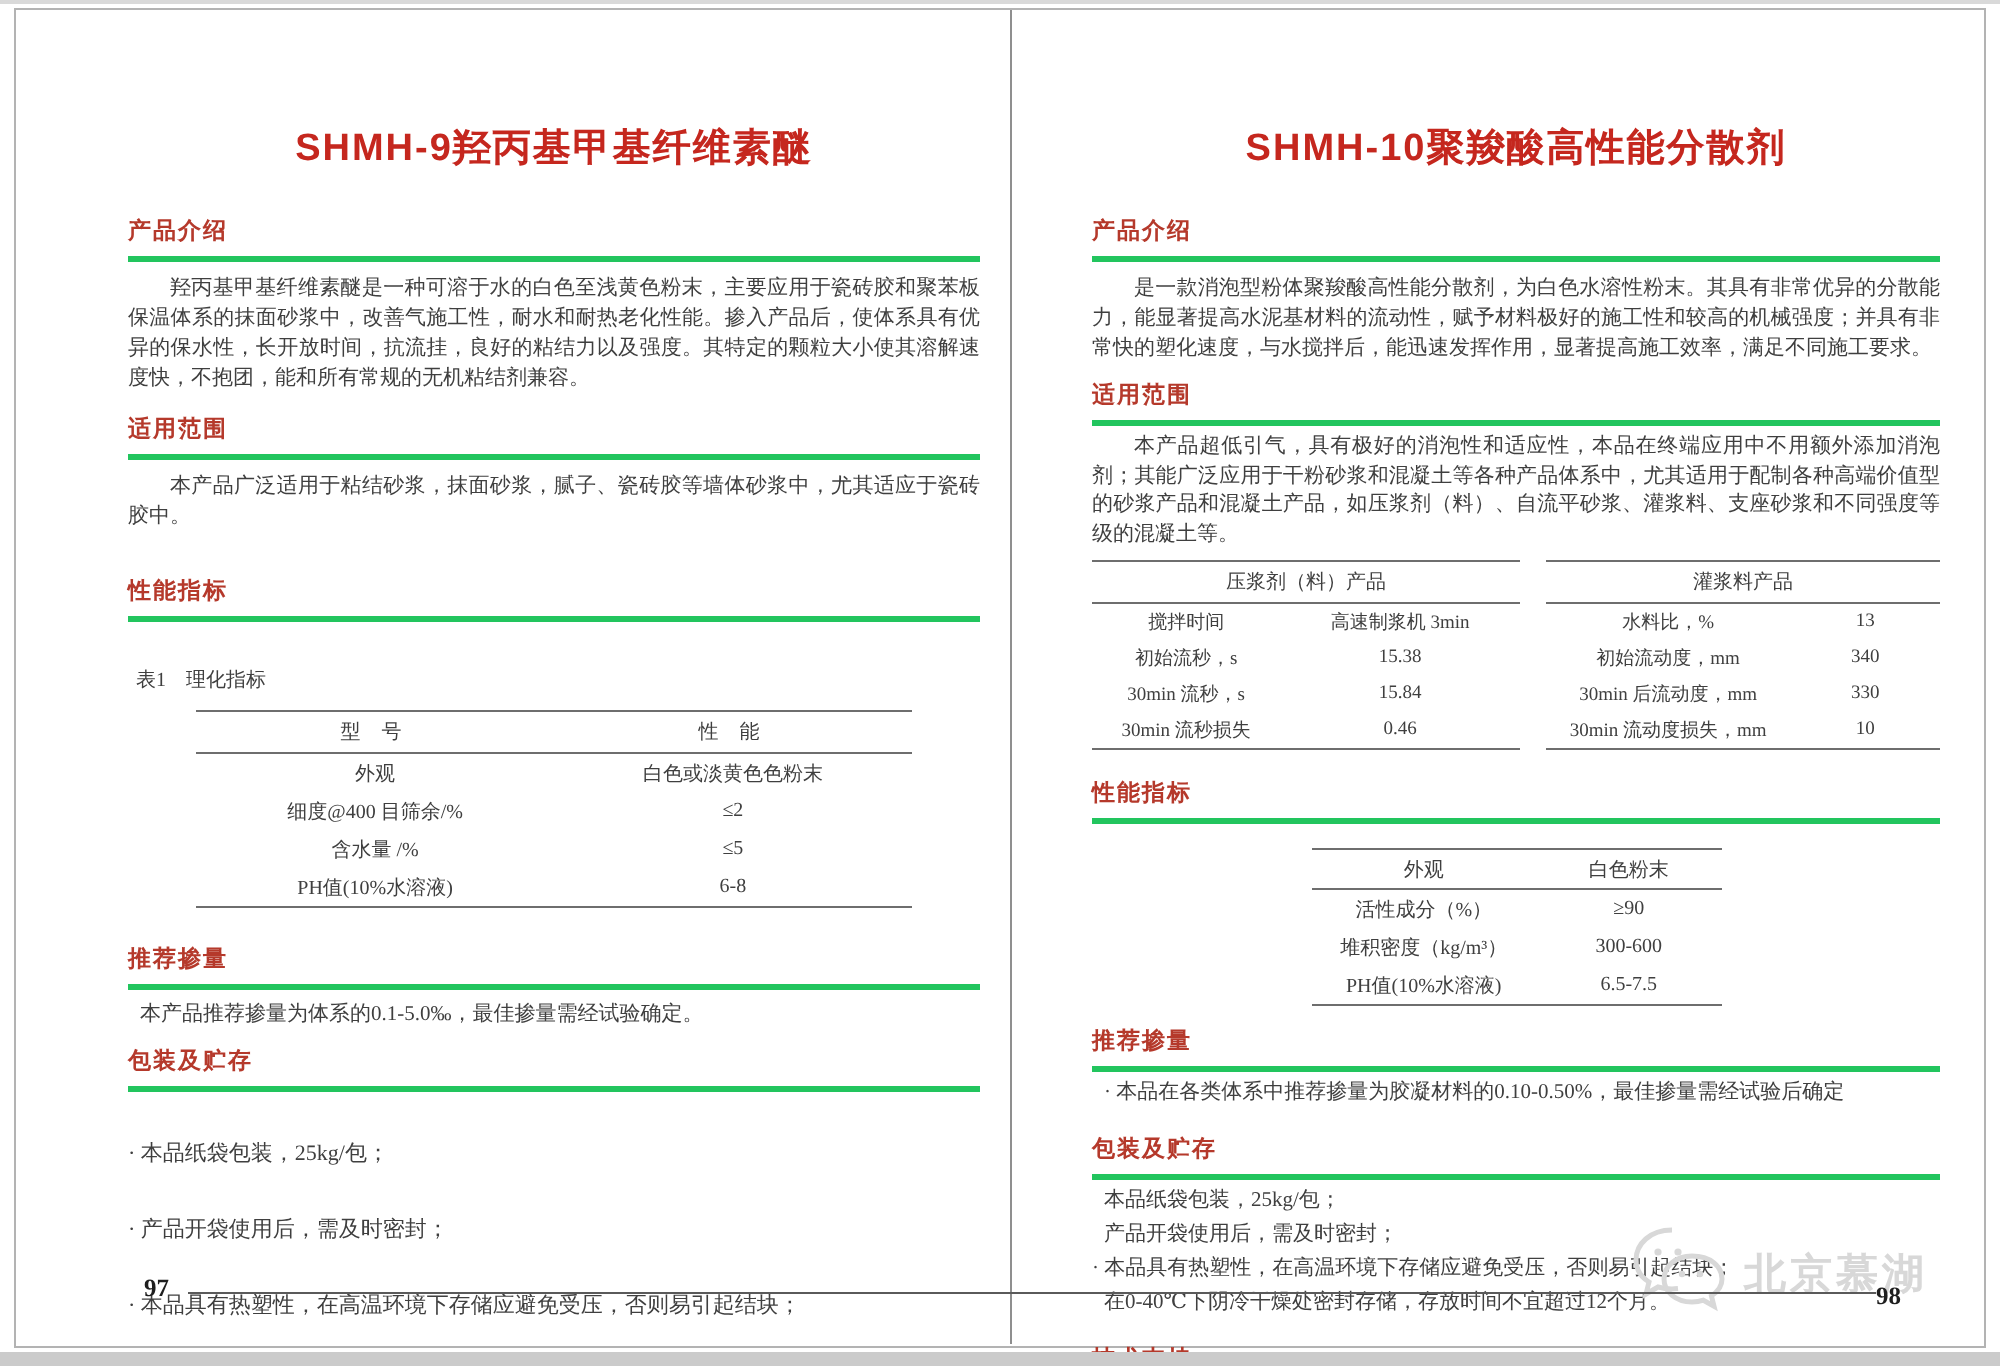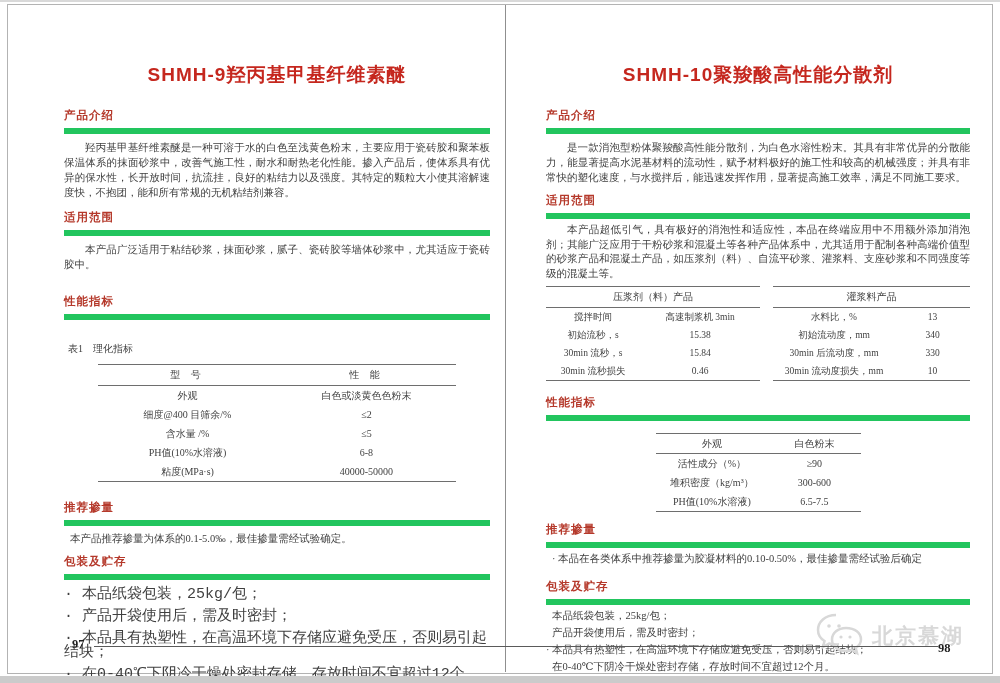--- a/index.html
+++ b/index.html
@@ -16,30 +16,30 @@
   .page-left{left:64px;width:426px;}
   .page-right{left:546px;width:424px;}
 
   .doc-title{
     margin-top:12px;text-align:center;font-family:"Liberation Sans","DejaVu Sans",sans-serif;
     font-weight:700;font-size:19px;letter-spacing:1px;color:#c5271e;line-height:26px;
   }
   .sec-h{
     font-family:"Liberation Sans","DejaVu Sans",sans-serif;
     color:#b5392b;font-weight:700;font-size:11.5px;letter-spacing:1px;
-    padding-bottom:5px;border-bottom:6px solid #22c55e;
+    padding-bottom:5px;border-bottom:3px solid #22c55e;
   }
   .mt8{margin-top:8px;} .mt10{margin-top:10px;} .mt14{margin-top:14px;}
   .mt18{margin-top:18px;} .mt20{margin-top:20px;} .mt22{margin-top:22px;}
 
   .t{font-size:10.5px;line-height:15px;text-align:justify;margin:6px 0 0 0;}
   .ind{text-indent:2em;}
   .caption{font-size:10px;margin-top:22px;padding-left:4px;}
 
-  .li{font-size:15px;line-height:14px;margin-top:8px;font-family:Liberation Mono, monospace;}
+  .li{font-size:11px;line-height:14px;margin-top:24px;}
   .li-tight{font-size:10.5px;line-height:13px;margin-top:4px;padding-left:6px;}
 
   table{border-collapse:collapse;font-size:10px;color:#3f3f3f;}
   .phys-table{width:84%;margin:8px auto 4px;border-top:1px solid #6e6e6e;border-bottom:1px solid #6e6e6e;}
   .phys-table th{font-weight:normal;letter-spacing:4px;border-bottom:1px solid #6e6e6e;height:18px;text-align:center;}
   .phys-table td{height:17px;text-align:center;}
   .phys-table td:first-child,.phys-table th:first-child{width:50%;}
 
   .twocol{display:flex;gap:13px;margin-top:5px;}
   .stable{border-top:1px solid #6e6e6e;border-bottom:1px solid #6e6e6e;}
@@ -94,24 +94,20 @@
       <td>细度@400 目筛余/%</td>
       <td>≤2</td>
     </tr>
     <tr>
       <td>含水量 /%</td>
       <td>≤5</td>
     </tr>
     <tr>
       <td>PH值(10%水溶液)</td>
       <td>6-8</td>
-    </tr>
-    <tr>
-      <td>粘度(MPa·s)</td>
-      <td>40000-50000</td>
     </tr>
   </tbody>
     </table>
 
   <div class="sec-h mt18">推荐掺量</div>
   <p class="t" style="padding-left:6px;margin-top:5px;">本产品推荐掺量为体系的0.1-5.0‰，最佳掺量需经试验确定。</p>
 
   <div class="sec-h mt8">包装及贮存</div>
   <div class="li">· 本品纸袋包装，25kg/包；</div>
   <div class="li">· 产品开袋使用后，需及时密封；</div>

